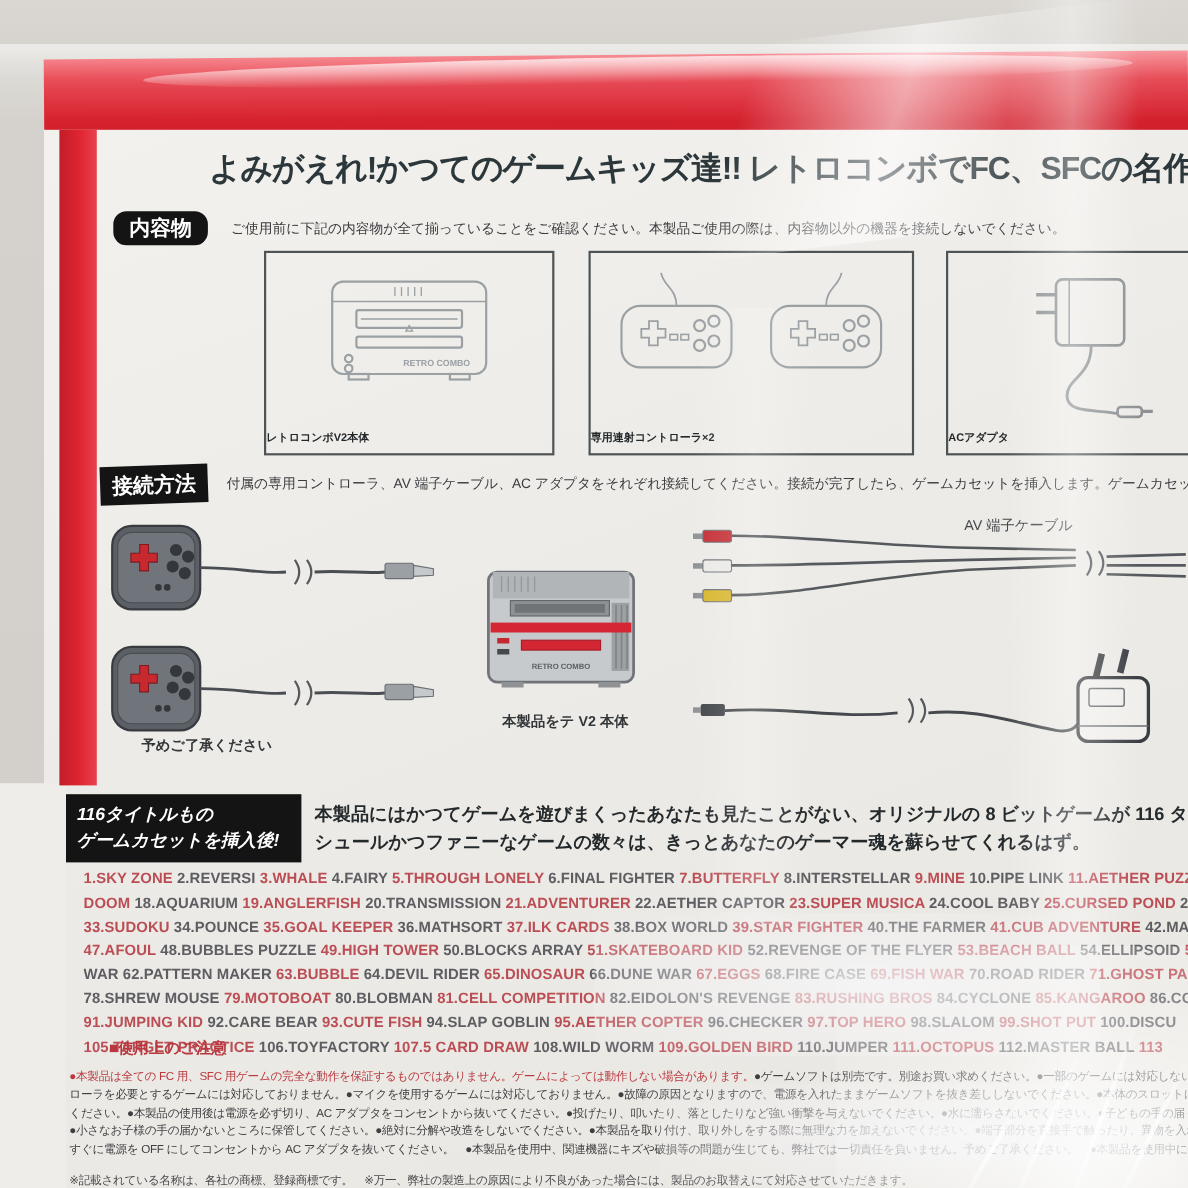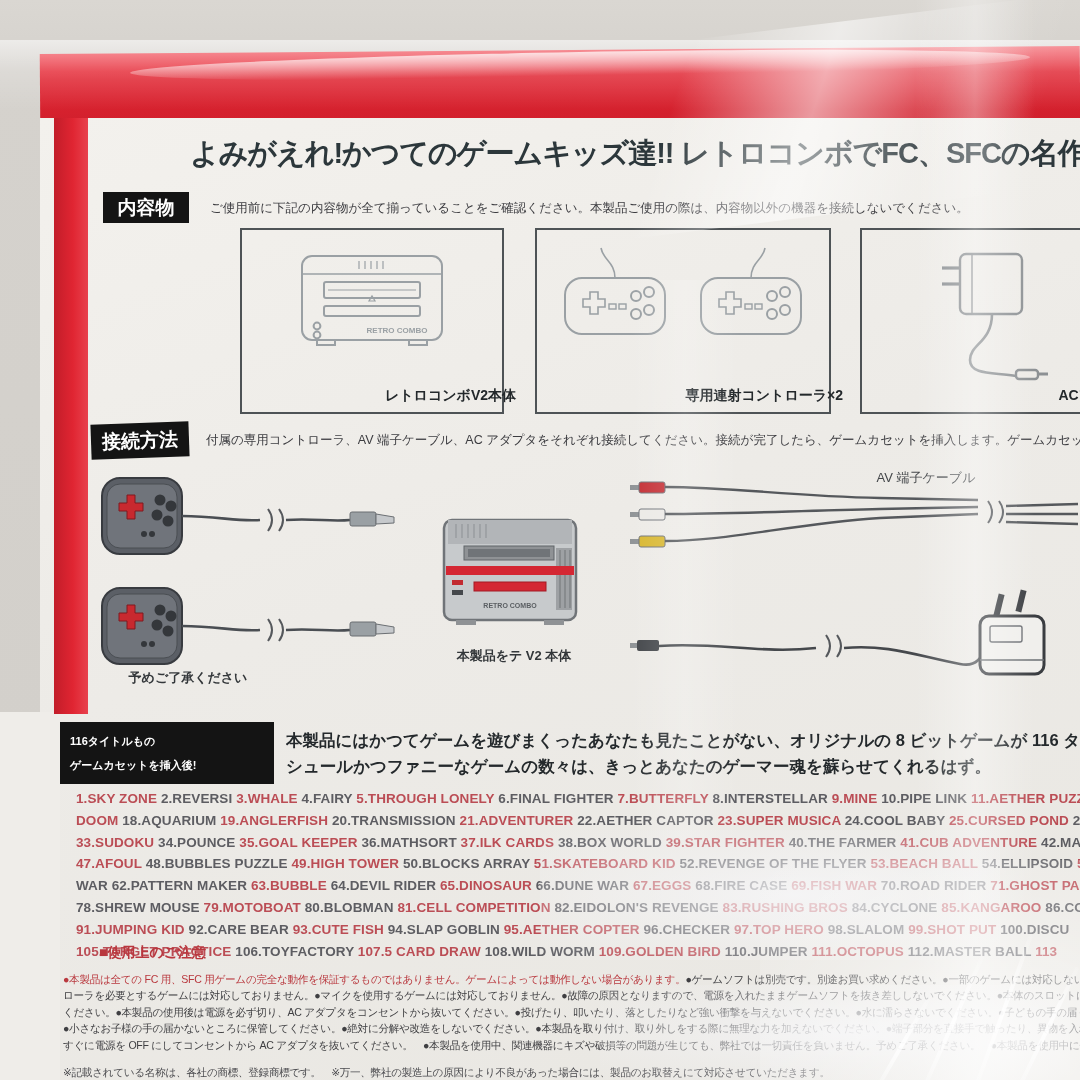--- a/index.html
+++ b/index.html
@@ -14,43 +14,43 @@
     background:linear-gradient(160deg,#f3f1ed 0%,#edebe7 45%,#e9e7e2 100%);z-index:1;}
   .panel-ext{position:absolute;left:0;top:712px;width:60px;height:368px;background:#efede9;z-index:1;}
   .red-strip{position:absolute;left:54px;top:118px;width:34px;height:596px;
     background:linear-gradient(90deg,#c21d29 0%,#e02532 55%,#e8414d 100%);z-index:2;}
   
   .headline{position:absolute;left:190px;top:134px;width:890px;height:42px;overflow:hidden;
     font-size:29px;font-weight:900;letter-spacing:-1px;color:#2c373b;white-space:nowrap;z-index:3;}
   
   .tag{position:absolute;background:#141414;color:#fff;font-weight:800;
     display:flex;align-items:center;justify-content:center;z-index:3;}
-  .tag-contents{left:103px;top:192px;width:86px;height:31px;font-size:19px;}
+  .tag-contents{left:103px;top:192px;width:86px;height:31px;font-size:19px;border-radius:12px;}
   .tag-connect{left:91px;top:423px;width:98px;height:35px;font-size:19px;transform:rotate(-2deg);}
   .small-desc{position:absolute;font-size:12.5px;color:#3c3c40;white-space:nowrap;overflow:hidden;z-index:3;}
   .contents-desc{left:210px;top:200px;width:870px;}
   .connect-desc{left:206px;top:432px;width:874px;}
   
   .item-box{position:absolute;top:228px;height:182px;border:2px solid #4e5356;z-index:3;background:transparent;}
   .ib1{left:240px;width:260px;}
   .ib2{left:535px;width:292px;}
   .ib3{left:860px;width:260px;}
-  .item-label{position:absolute;bottom:7px;left:0;width:100%;text-align:right;
-    font-size:14px;font-weight:800;color:#23282b;margin-left:14px;}
+  .item-label{position:absolute;bottom:7px;left:0;width:100%;text-align:left;
+    font-size:10px;font-weight:800;color:#23282b;}
   .item-art{position:absolute;top:8px;left:0;width:100%;display:flex;justify-content:center;gap:8px;}
   
   .diag-label{position:absolute;font-size:13px;color:#44474a;z-index:3;text-align:center;}
   .lbl-av{left:856px;top:469px;width:140px;}
   .lbl-console{left:436px;top:647px;width:156px;font-weight:700;color:#33373a;}
   .lbl-pad{left:104px;top:669px;width:168px;font-weight:700;color:#33373a;}
   #diagram{position:absolute;left:88px;top:458px;z-index:3;}
   
   .games-tag{position:absolute;left:60px;top:722px;width:214px;height:62px;background:#141414;
     color:#fff;z-index:3;padding:7px 10px;box-sizing:border-box;}
-  .games-tag div{font-size:11px;font-weight:800;line-height:24px;white-space:nowrap;}
+  .games-tag div{font-size:16px;font-weight:800;line-height:24px;white-space:nowrap;font-style:italic;}
   .games-intro{position:absolute;left:286px;top:727px;width:794px;z-index:3;overflow:hidden;}
   .games-intro div{font-size:16.5px;font-weight:800;color:#24292c;line-height:26px;white-space:nowrap;}
   .game-list{position:absolute;left:76px;top:788px;width:1004px;z-index:3;}
   .game-line{white-space:nowrap;overflow:hidden;width:1004px;
     font-size:13.5px;font-weight:600;line-height:21.8px;letter-spacing:0.1px;}
   .g-red{color:#bb4d55;margin-top:41px;}
   .g-dark{color:#5d5d62;}
   
   .notes-header{position:absolute;left:63px;top:944px;font-size:14px;font-weight:800;color:#b9373e;z-index:3;margin-left:36px;}
   .notes{position:absolute;left:63px;top:971px;width:1017px;z-index:3;}

